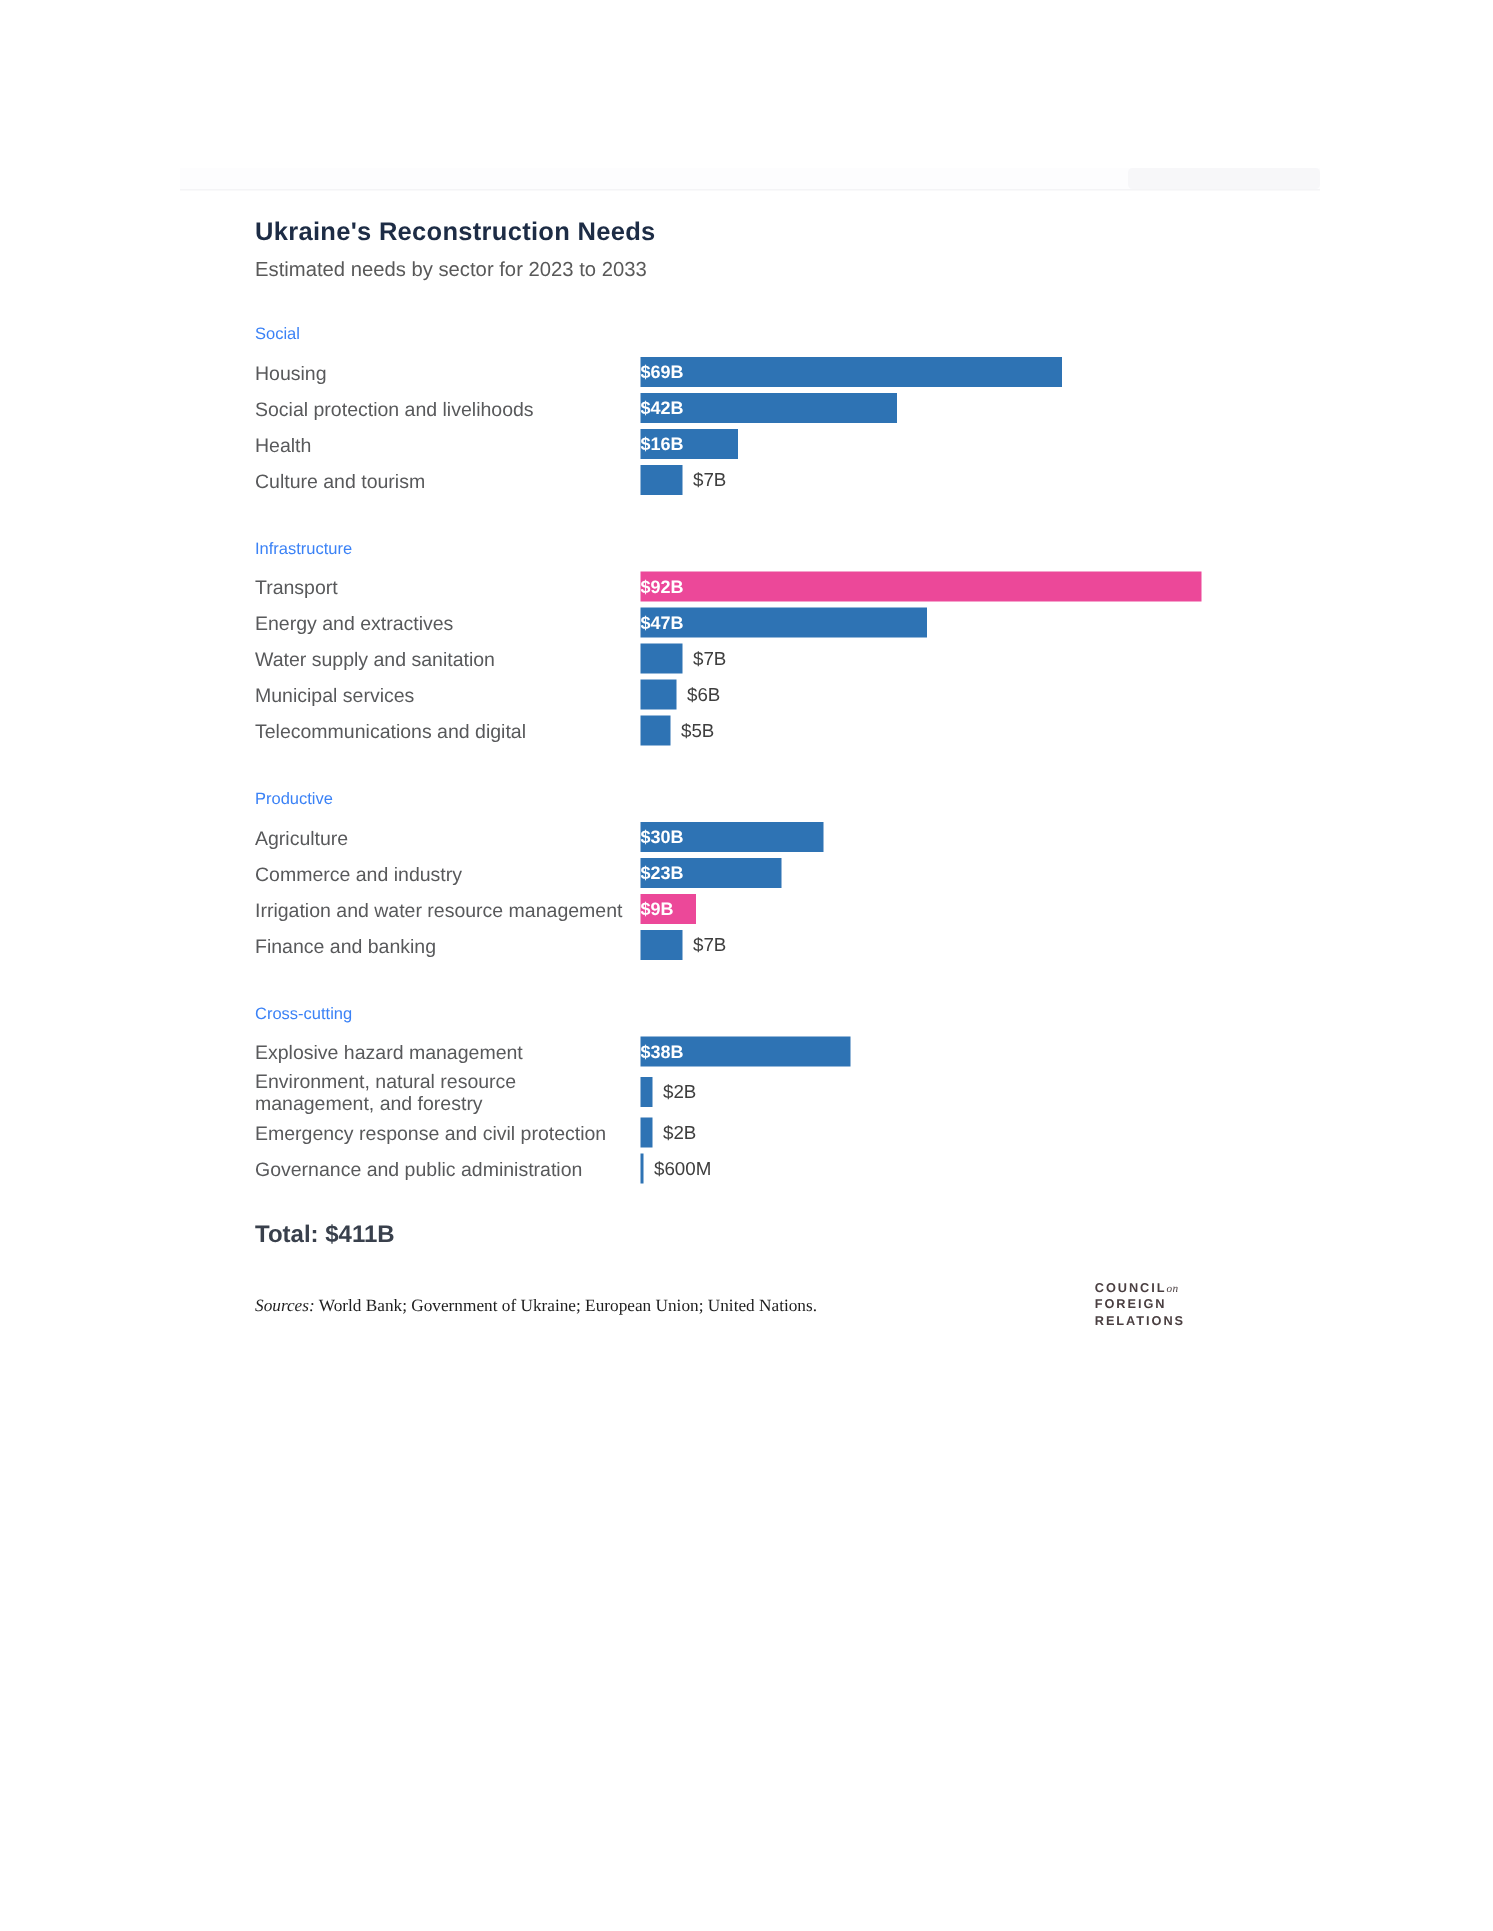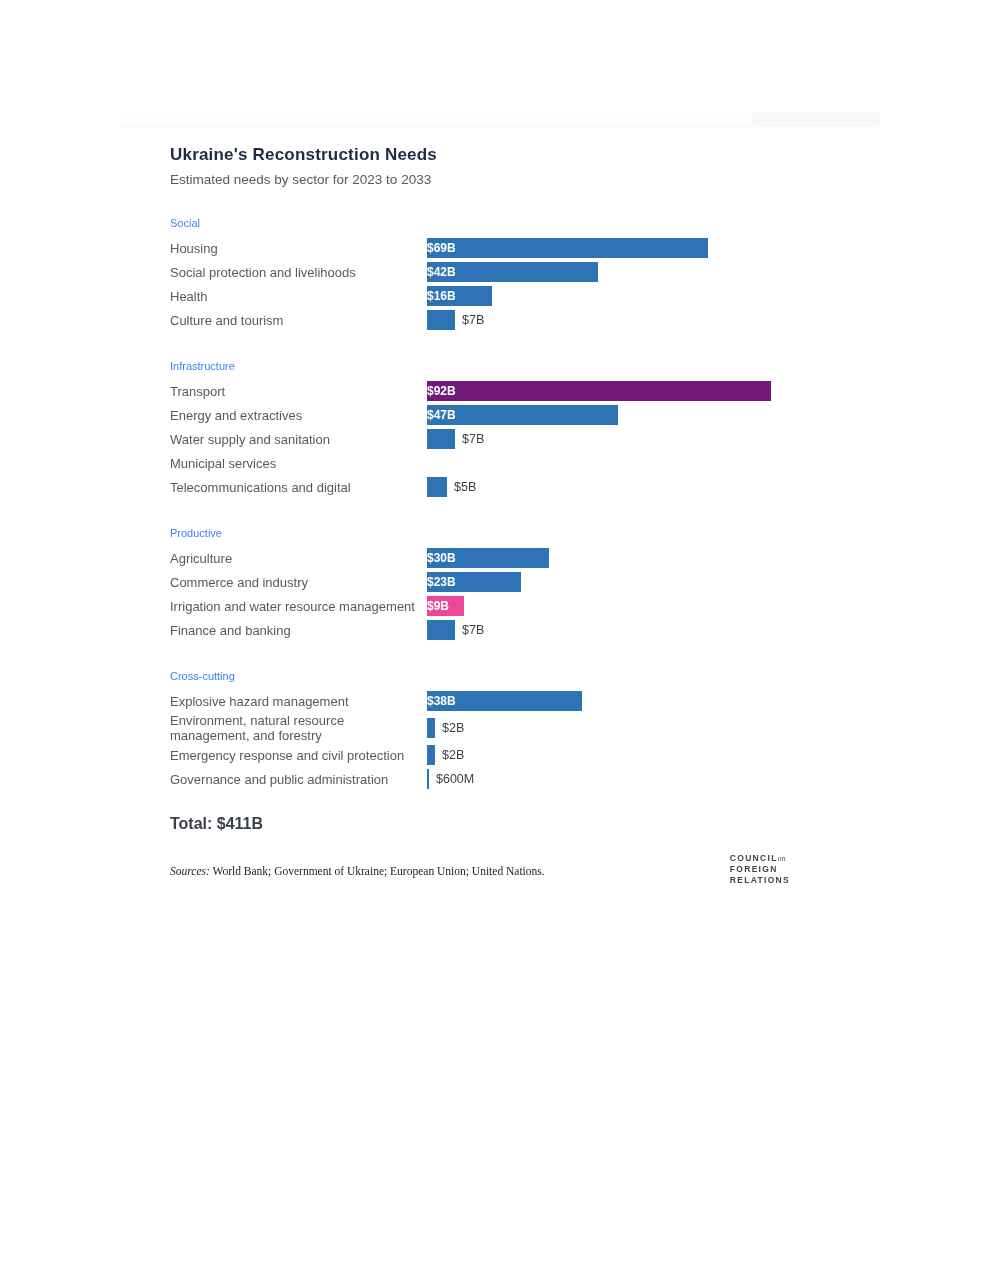--- a/index.html
+++ b/index.html
@@ -177,21 +177,21 @@
               <div class="bar" style="width: 28px; background: rgb(46, 115, 180);"></div>
               <span class="value-out">$7B</span>
             </div>
           </div>
         </div>
         <div class="section">
           <div class="section-title">Infrastructure</div>
           <div class="row">
             <div class="row-label">Transport</div>
             <div class="bar-area">
-              <div class="bar" style="width: 344px; background: #701a75;">
+              <div class="bar" style="width: 374px; background: #ec4899;">
                 <span class="value-in">$92B</span>
               </div>
             </div>
           </div>
           <div class="row">
             <div class="row-label">Energy and extractives</div>
             <div class="bar-area">
               <div class="bar" style="width: 191px; background: rgb(46, 115, 180);">
                 <span class="value-in">$47B</span>
               </div>
@@ -199,20 +199,24 @@
           </div>
           <div class="row">
             <div class="row-label">Water supply and sanitation</div>
             <div class="bar-area">
               <div class="bar" style="width: 28px; background: rgb(46, 115, 180);"></div>
               <span class="value-out">$7B</span>
             </div>
           </div>
           <div class="row">
             <div class="row-label">Municipal services</div>
+            <div class="bar-area">
+              <div class="bar" style="width: 24px; background: rgb(46, 115, 180);"></div>
+              <span class="value-out">$6B</span>
+            </div>
           </div>
           <div class="row">
             <div class="row-label">Telecommunications and digital</div>
             <div class="bar-area">
               <div class="bar" style="width: 20px; background: rgb(46, 115, 180);"></div>
               <span class="value-out">$5B</span>
             </div>
           </div>
         </div>
         <div class="section">
@@ -247,21 +251,21 @@
               <div class="bar" style="width: 28px; background: rgb(46, 115, 180);"></div>
               <span class="value-out">$7B</span>
             </div>
           </div>
         </div>
         <div class="section">
           <div class="section-title">Cross-cutting</div>
           <div class="row">
             <div class="row-label">Explosive hazard management</div>
             <div class="bar-area">
-              <div class="bar" style="width: 155px; background: rgb(46, 115, 180);">
+              <div class="bar" style="width: 140px; background: rgb(46, 115, 180);">
                 <span class="value-in">$38B</span>
               </div>
             </div>
           </div>
           <div class="row">
             <div class="row-label">Environment, natural resource management, and forestry</div>
             <div class="bar-area">
               <div class="bar" style="width: 8px; background: rgb(46, 115, 180);"></div>
               <span class="value-out">$2B</span>
             </div>

